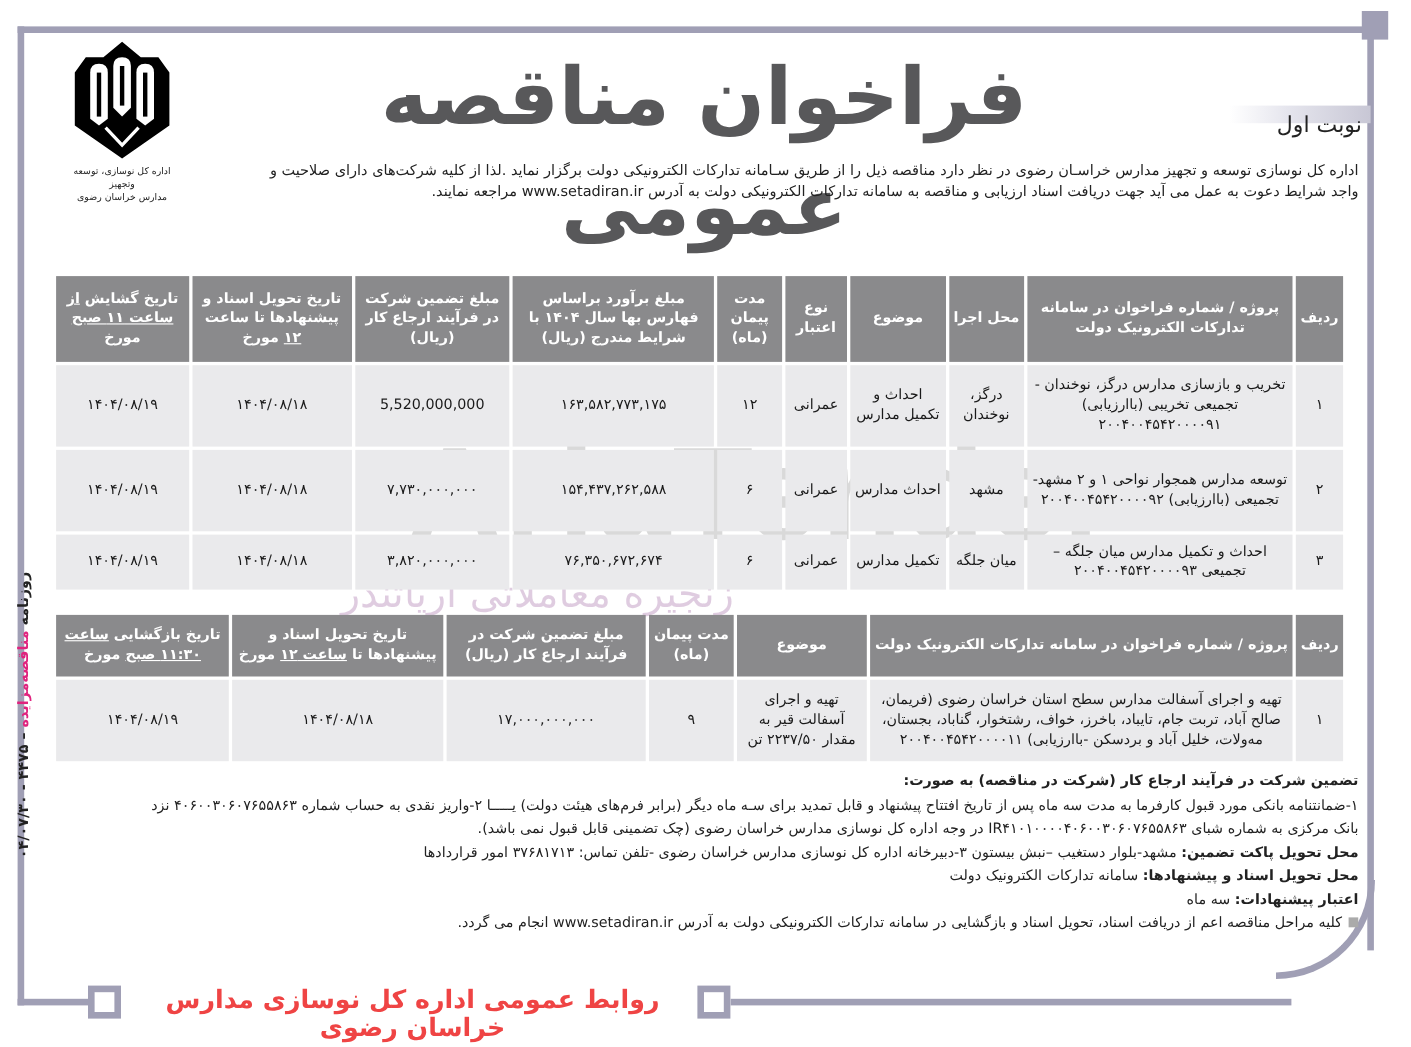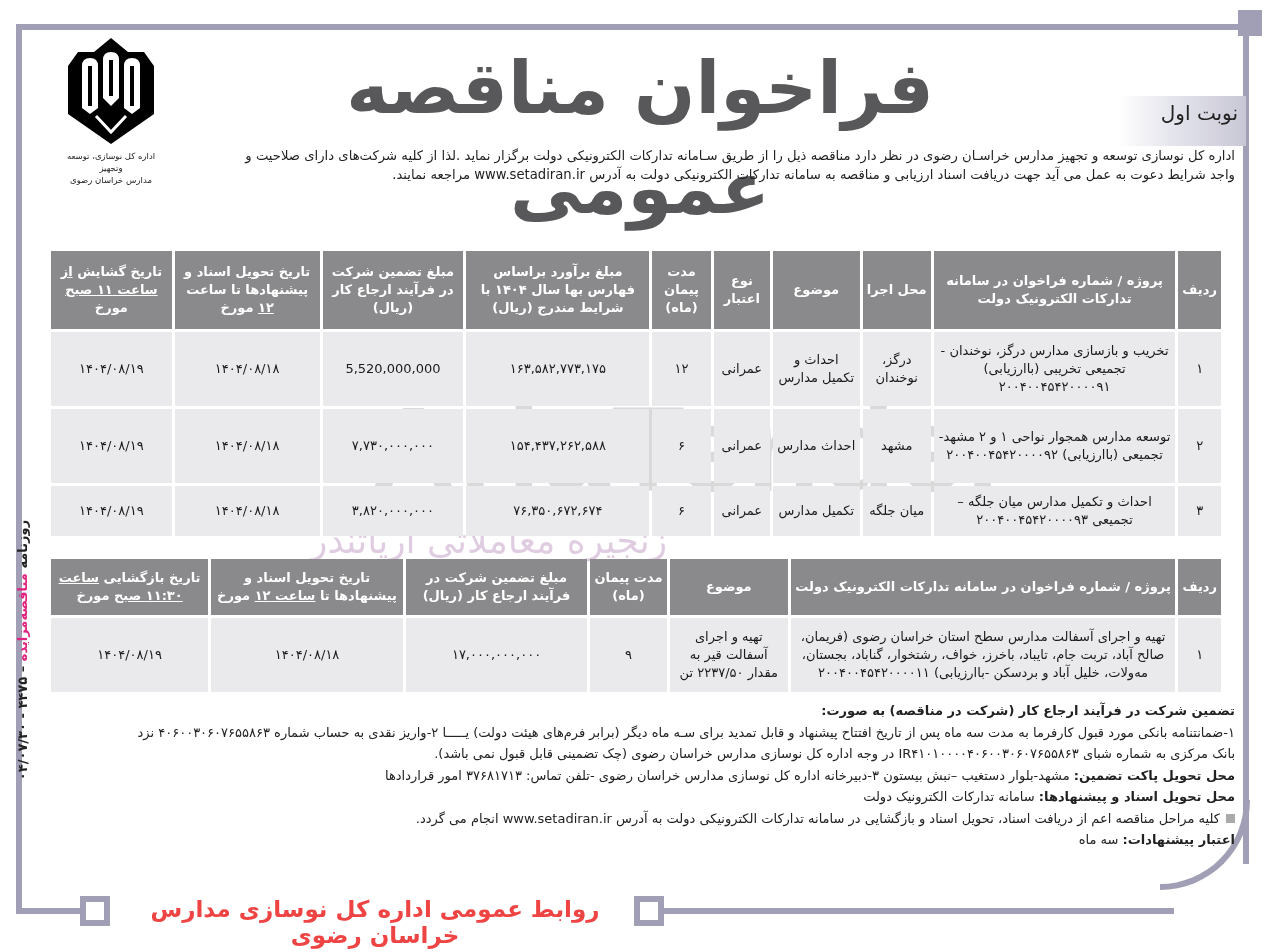--- a/index.html
+++ b/index.html
@@ -24,21 +24,21 @@
   .side-label-inner { position: absolute; left: 20px; top: 130px; transform: translate(-50%, -50%) rotate(-90deg); white-space: nowrap; font-size: 13px; font-weight: bold; color: #222; direction: rtl; }
   .side-label-inner .brand { color: #e0237e; }
 
   
   .logo { position: absolute; left: 56px; top: 36px; width: 110px; height: 145px; text-align: center; }
   .logo svg { display: block; margin: 0 auto; }
   .logo-caption { font-size: 8.5px; line-height: 12px; color: #222; direction: rtl; margin-top: 4px; }
 
   
   .title { position: absolute; left: 320px; top: 38px; width: 640px; text-align: center; font-size: 72px; font-weight: bold; color: #58585a; line-height: 100px; direction: rtl; letter-spacing: -1px; }
-  .badge { position: absolute; left: 1118px; top: 96px; width: 128px; height: 50px; background: linear-gradient(to left, #c8c7d5 0%, #e6e6ee 60%, #ffffff 100%); font-size: 20px; color: #222; text-align: right; padding-right: 8px; line-height: 34px; direction: rtl; }
+  .badge { position: absolute; left: 1118px; top: 96px; width: 128px; height: 16px; background: linear-gradient(to left, #c8c7d5 0%, #e6e6ee 60%, #ffffff 100%); font-size: 20px; color: #222; text-align: right; padding-right: 8px; line-height: 34px; direction: rtl; }
 
   
   .intro { position: absolute; left: 180px; top: 146px; width: 1055px; direction: rtl; text-align: right; font-size: 13.2px; line-height: 19px; color: #222; }
   .intro b { font-weight: normal; }
   .intro .line { white-space: nowrap; overflow: hidden; }
 
   
   table.t { position: absolute; border-collapse: separate; border-spacing: 3px; direction: rtl; }
   table.t th { background: #8a8a8c; color: #fff; font-weight: bold; font-size: 13px; line-height: 18px; text-align: center; vertical-align: middle; padding: 2px 4px; }
   table.t td { background: #eaeaec; color: #1a1a1a; font-size: 13px; line-height: 18px; text-align: center; vertical-align: middle; padding: 2px 4px; }
@@ -212,15 +212,15 @@
     </tr>
   </tbody>
 </table>
 
 <div class="notes">
   <div class="line"><b>تضمین شرکت در فرآیند ارجاع کار (شرکت در مناقصه) به صورت:</b></div>
   <div class="line">۱-ضمانتنامه بانکی مورد قبول کارفرما به مدت سه ماه پس از تاریخ افتتاح پیشنهاد و قابل تمدید برای سـه ماه دیگر (برابر فرم‌های هیئت دولت) یـــــا ۲-واریز نقدی به حساب شماره ۴۰۶۰۰۳۰۶۰۷۶۵۵۸۶۳ نزد</div>
   <div class="line">بانک مرکزی به شماره شبای IR۴۱۰۱۰۰۰۰۴۰۶۰۰۳۰۶۰۷۶۵۵۸۶۳ در وجه اداره کل نوسازی مدارس خراسان رضوی (چک تضمینی قابل قبول نمی باشد).</div>
   <div class="line"><b>محل تحویل پاکت تضمین:</b><span> مشهد-بلوار دستغیب –نبش بیستون ۳-دبیرخانه اداره کل نوسازی مدارس خراسان رضوی -تلفن تماس: ۳۷۶۸۱۷۱۳ امور قراردادها</span></div>
   <div class="line"><b>محل تحویل اسناد و پیشنهادها:</b><span> سامانه تدارکات الکترونیک دولت</span></div>
+  <div class="line"><b>اعتبار پیشنهادات:</b><span> سه ماه</span></div>
   <div class="line"><span class="bullet"></span><span>کلیه مراحل مناقصه اعم از دریافت اسناد، تحویل اسناد و بازگشایی در سامانه تدارکات الکترونیکی دولت به آدرس www.setadiran.ir انجام می گردد.</span></div>
-  <div class="line"><b>اعتبار پیشنهادات:</b><span> سه ماه</span></div>
 </div>
 
 </body></html>

